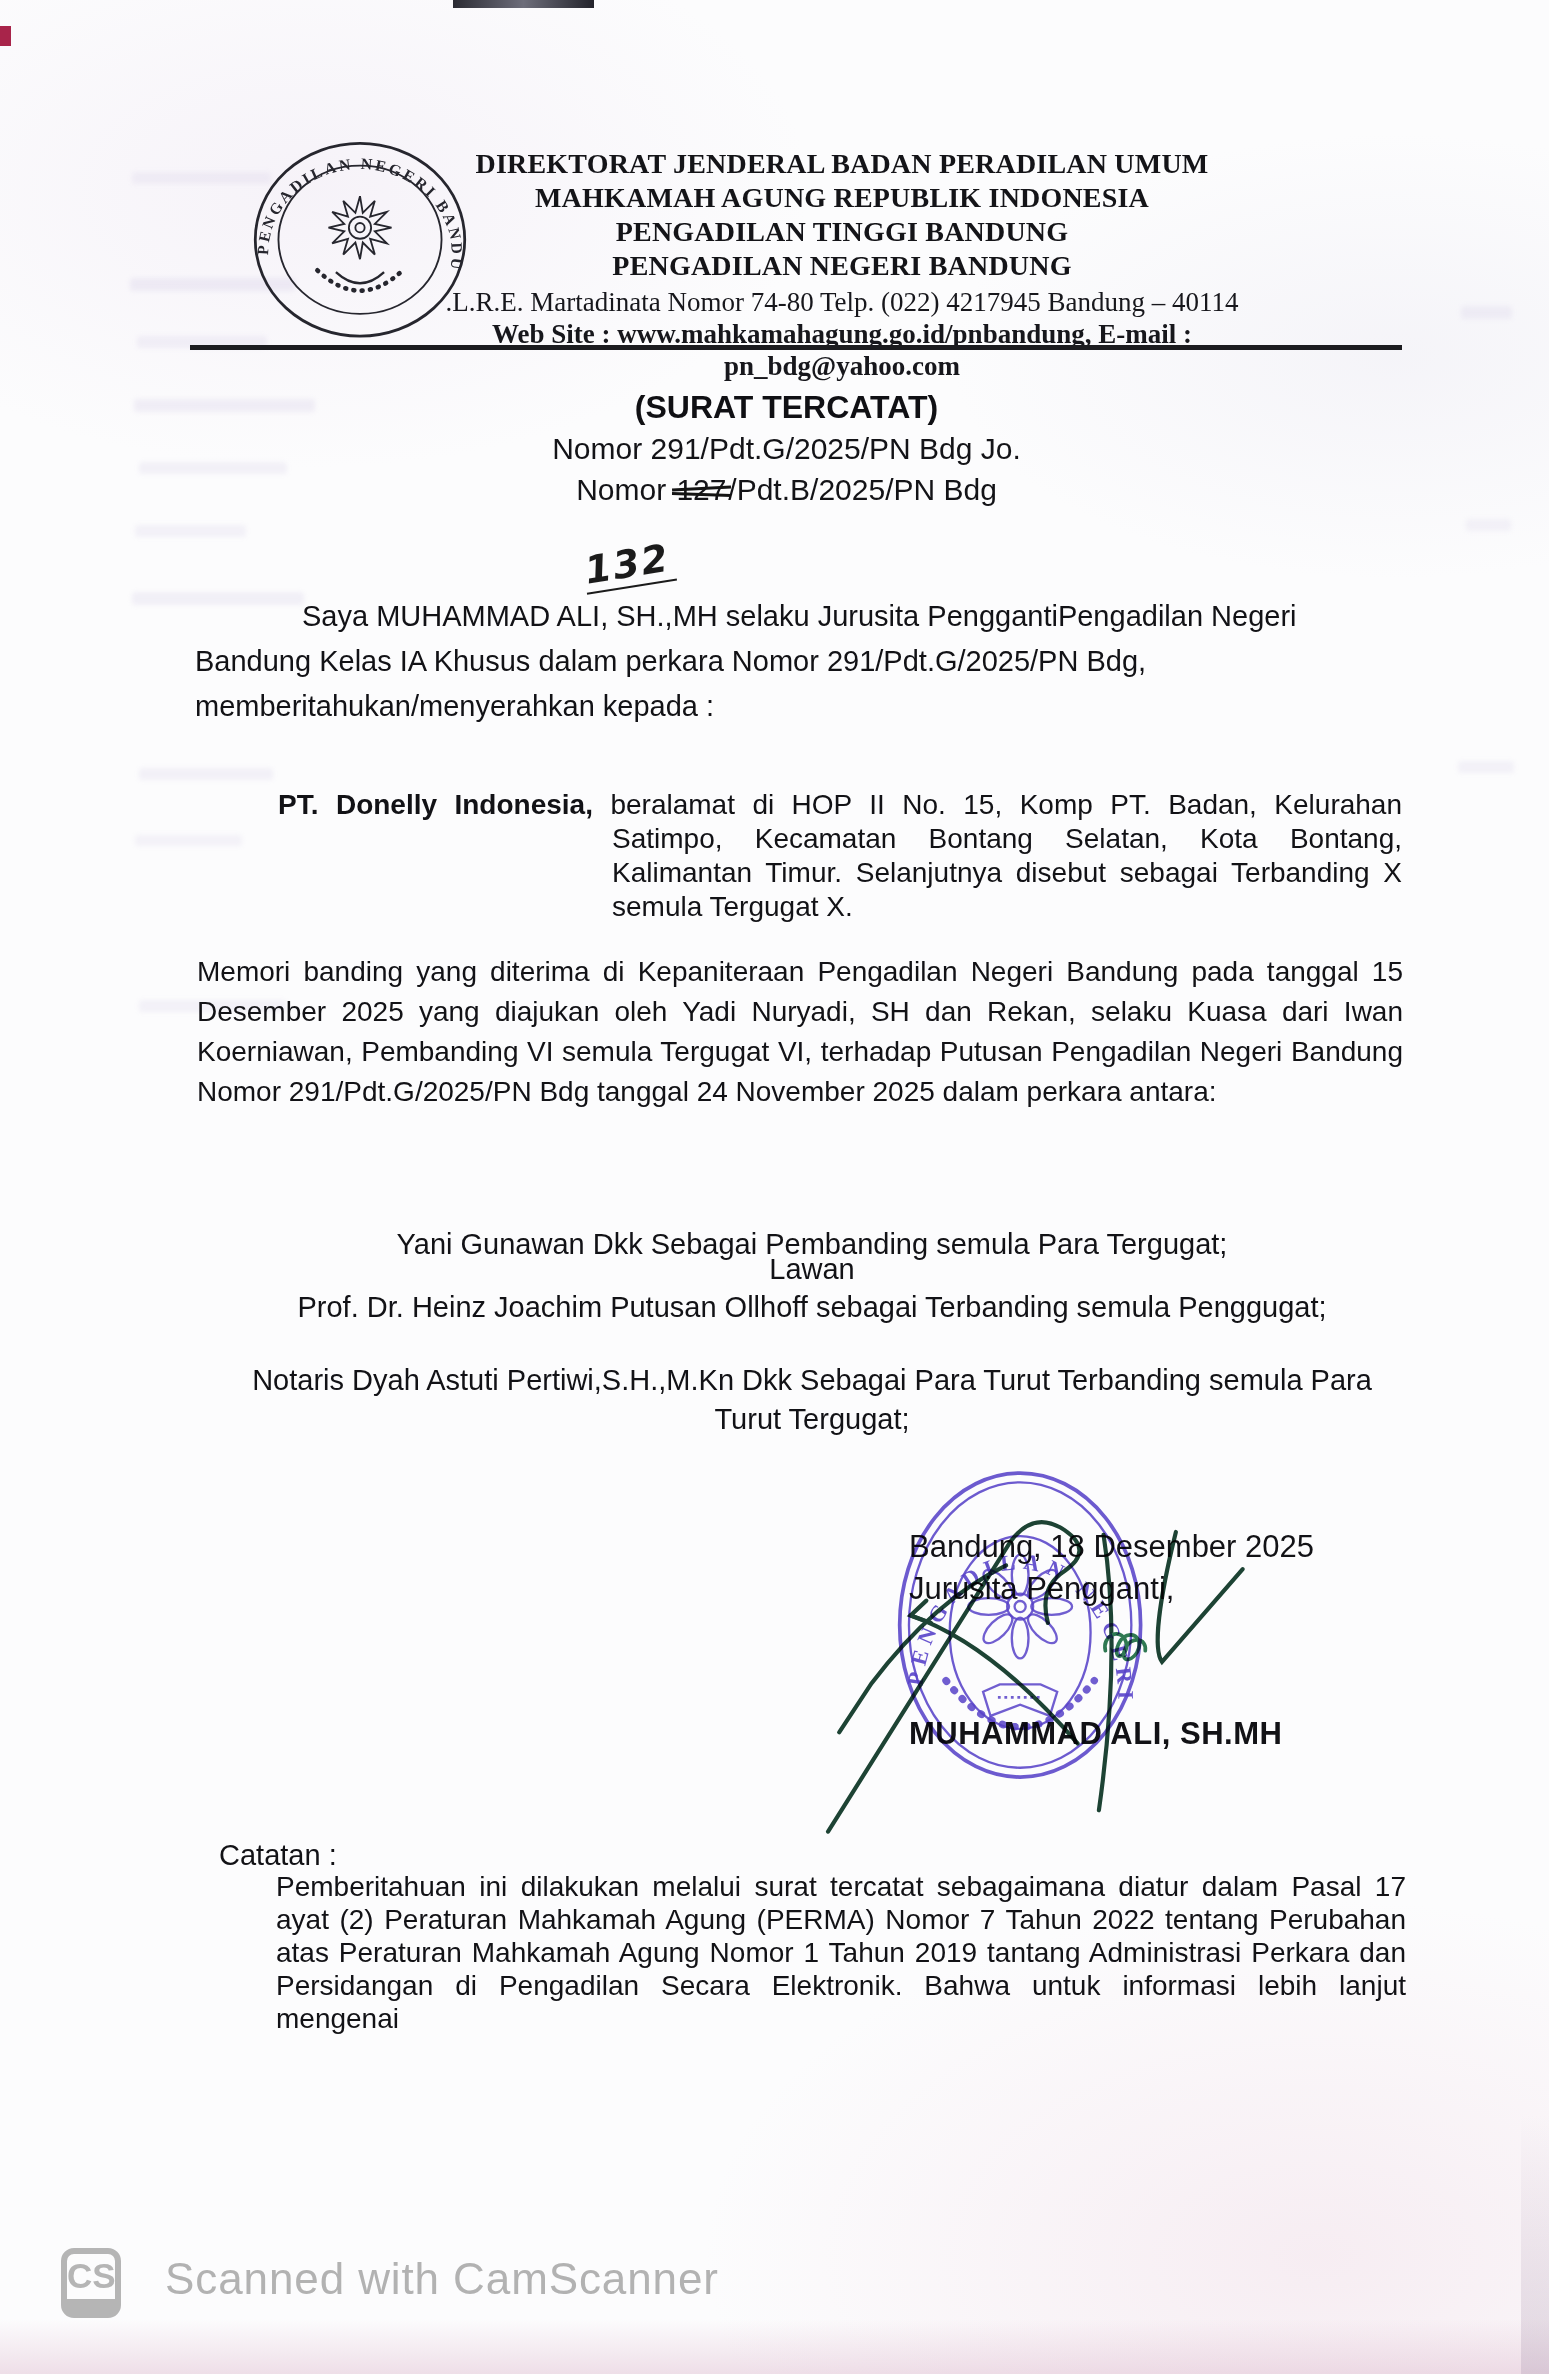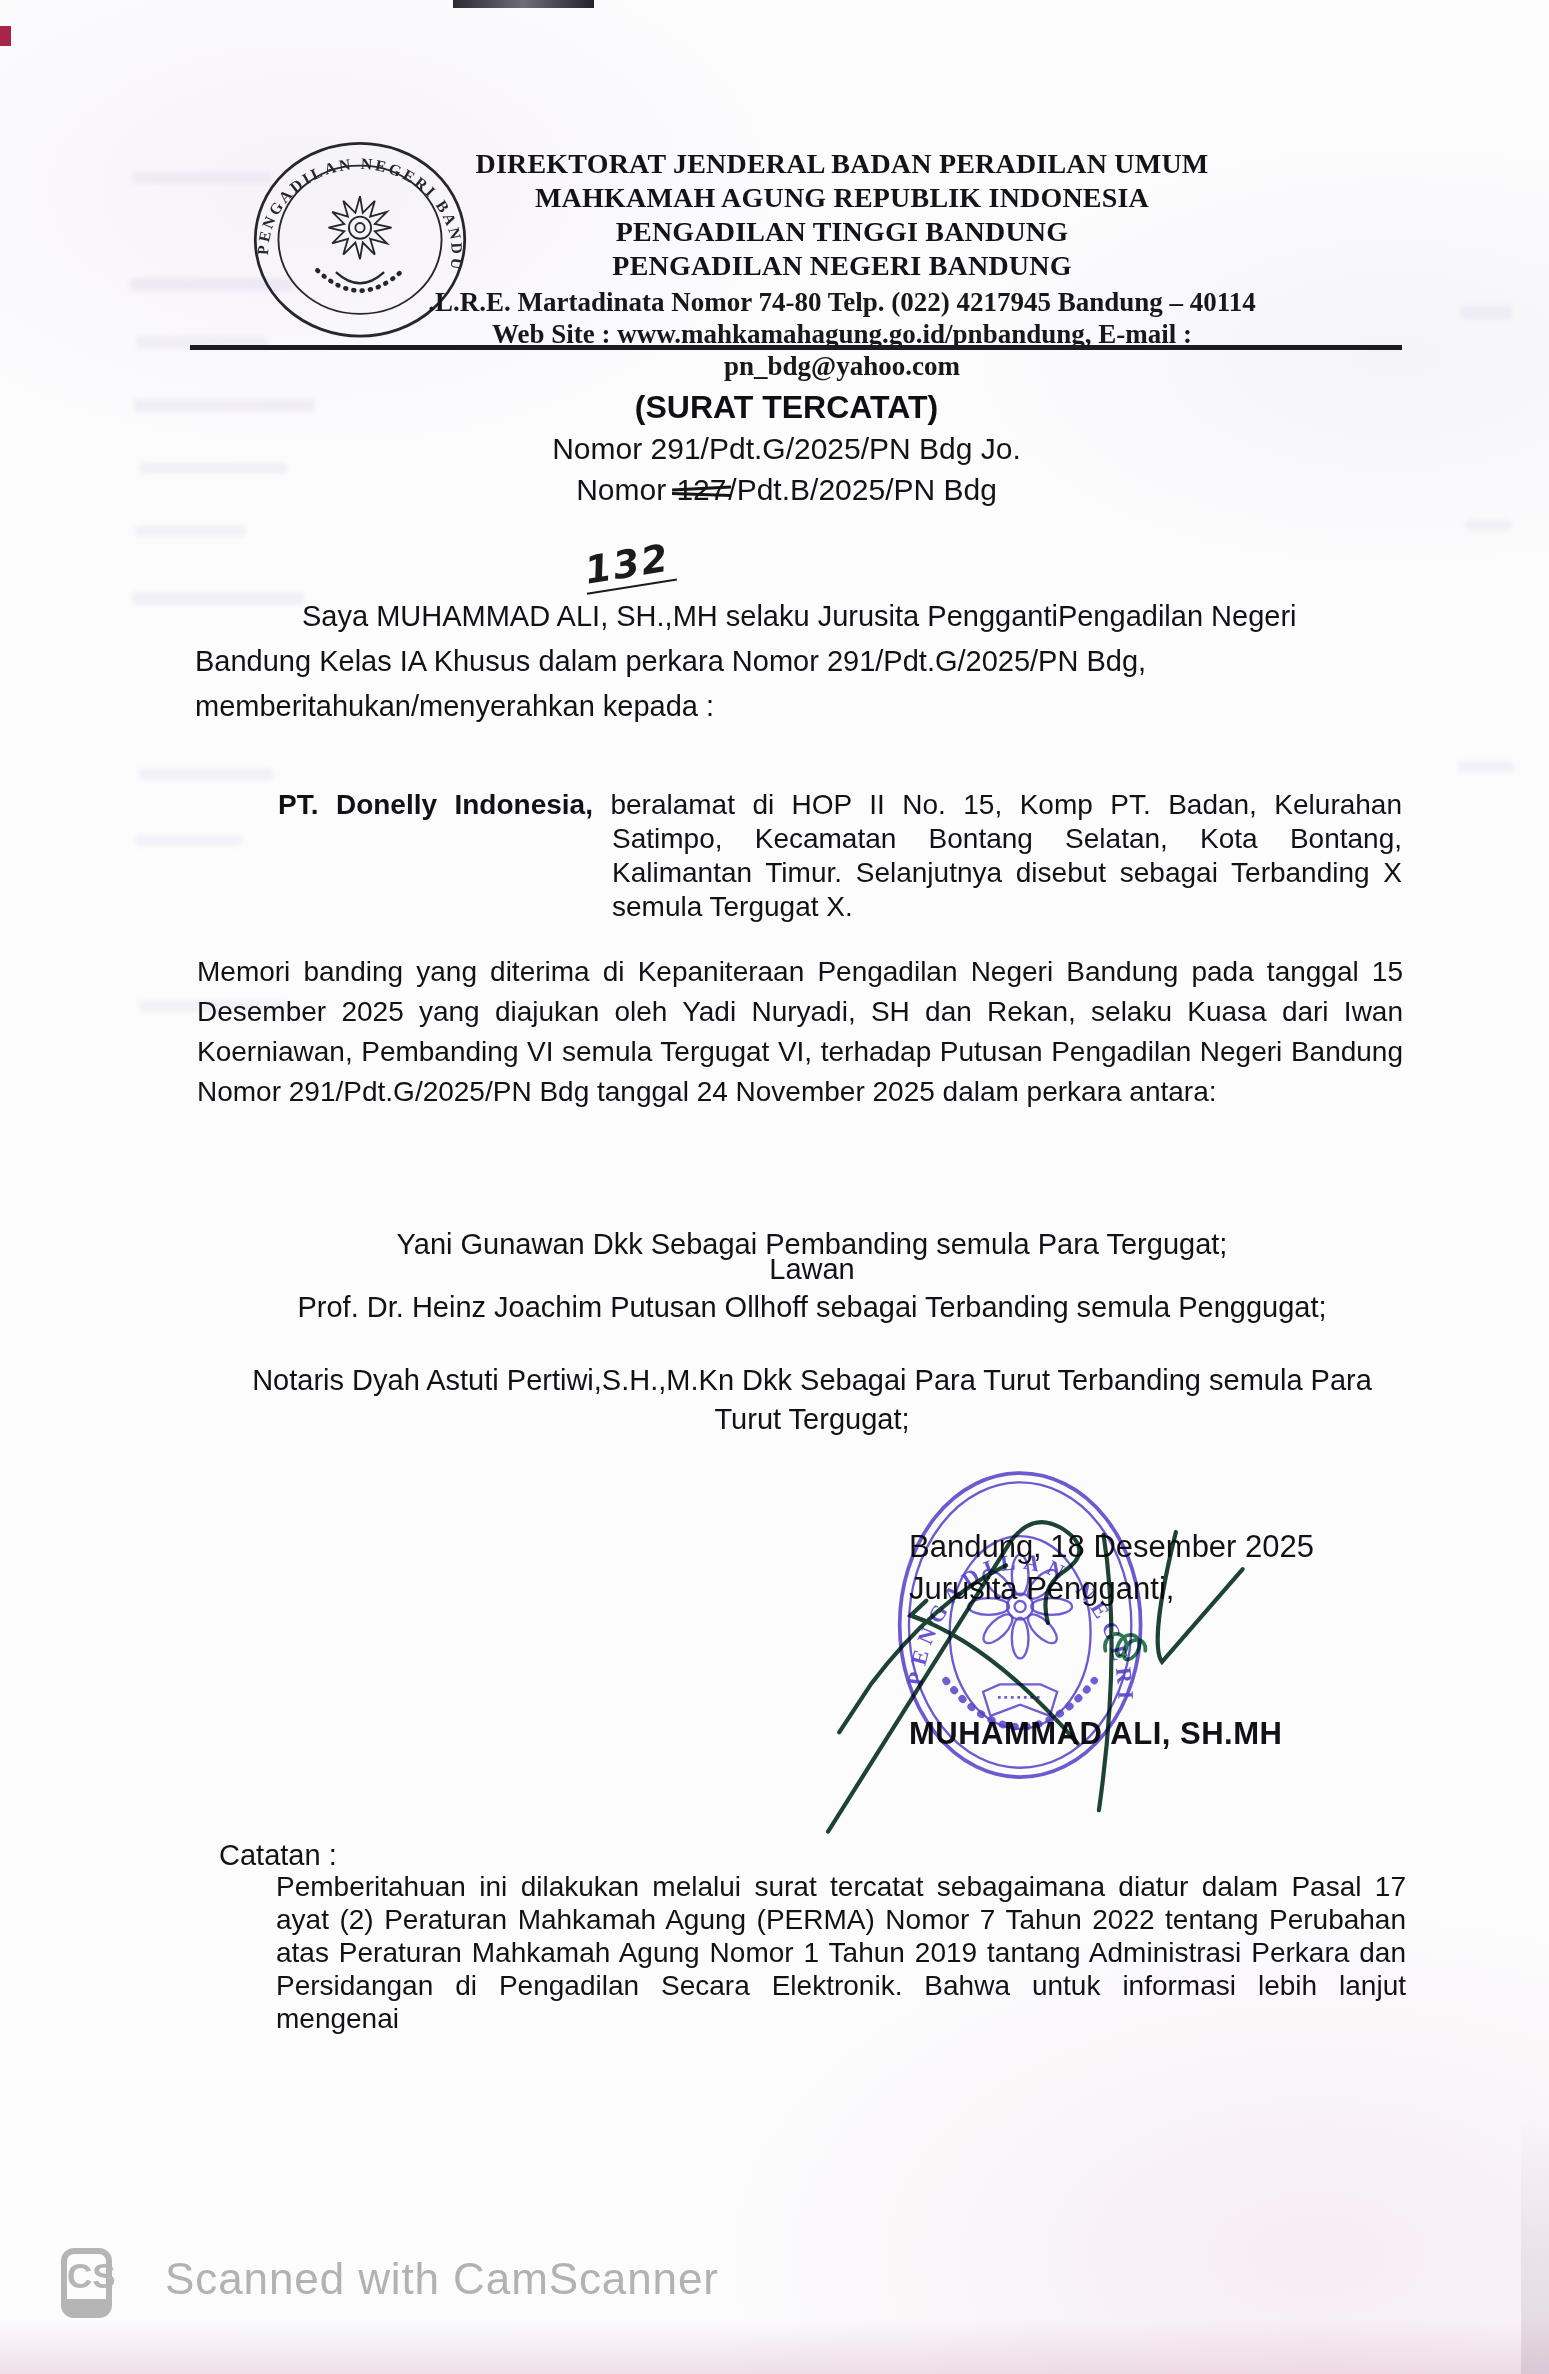--- a/index.html
+++ b/index.html
@@ -11,21 +11,21 @@
       radial-gradient(ellipse 742px 371px at 90% 15%, rgba(228,226,238,.3), rgba(0,0,0,0) 60%),
       #fcfcfd;
     overflow:hidden;
     font-family:"Liberation Sans", sans-serif;
     color:#161616;
   }
   .abs{position:absolute;}
   
   .hdr-text{left:378px;top:147px;width:928px;text-align:center;}
   .org-line{font-family:"Liberation Serif",serif;font-weight:700;font-size:28px;line-height:34px;letter-spacing:0.2px;color:#141418;}
-  .addr-line{font-family:"Liberation Serif",serif;font-weight:700;font-size:27px;line-height:32px;margin-top:2.8px;color:#17171c;}
+  .addr-line{font-family:"Liberation Serif",serif;font-weight:400;font-size:27px;line-height:32px;margin-top:2.8px;color:#17171c;}
   .contact-line{font-family:"Liberation Serif",serif;font-weight:700;font-size:27px;line-height:32px;color:#17171c;}
   .u{text-decoration:underline;}
   .rule{left:190px;top:345px;width:1212px;height:4.6px;background:#1c1c20;}
   
   .title-wrap{left:193px;top:386px;width:1187px;text-align:center;}
   .t-bold{font-weight:700;font-size:32px;line-height:42px;color:#101014;}
   .t-num{font-size:30px;line-height:41px;color:#131317;}
   .dstrike{position:relative;display:inline-block;padding:0 1.9px;}
   .dstrike::before,.dstrike::after{content:"";position:absolute;left:-2.8px;right:-2.8px;height:2.8px;background:#141414;}
   .dstrike::before{top:44%;transform:rotate(-3deg);}
@@ -42,21 +42,21 @@
   
   .sig-text{left:909px;font-size:31px;color:#121216;}
   .sig-name{font-weight:600;letter-spacing:0.5px;}
   .stamp-svg{left:883px;top:1458px;mix-blend-mode:multiply;opacity:.92;}
   .sign-svg{left:649px;top:1442px;mix-blend-mode:multiply;}
   .logo-svg{left:243px;top:135px;}
   
   .cat-label{left:184px;top:1839px;font-size:29px;color:#121216;margin-left:35px;}
   .cat-para{left:276px;top:1870px;width:1130px;font-size:28px;line-height:33px;text-align:justify;color:#121216;}
   
-  .cs-icon{left:61px;top:2248px;width:51px;height:70px;border:6.5px solid #b5b5b5;border-radius:13px;box-sizing:border-box;}
+  .cs-icon{left:61px;top:2248px;width:60px;height:70px;border:6.5px solid #b5b5b5;border-radius:13px;box-sizing:border-box;}
   .cs-letters{position:absolute;left:0;right:0;top:1.9px;text-align:center;font-weight:700;font-size:35px;color:#b5b5b5;font-family:"Liberation Sans",sans-serif;}
   .cs-bar{position:absolute;left:-0.9px;right:-0.9px;bottom:-1.9px;height:15px;background:#b5b5b5;border-radius:0 0 7.4px 7.4px;}
   .footer-text{left:165px;top:2254px;font-size:44px;color:#b2b2b2;letter-spacing:0.9px;font-family:"Liberation Sans",sans-serif;}
   
   .ghost{background:#b9aed6;filter:blur(2.8px);border-radius:2.8px;}
   .artifact-topbar{left:453px;top:0;width:141px;height:8.3px;background:linear-gradient(90deg,#2b2b33,#6d6d7a,#23232b);}
   .artifact-red{left:0;top:26px;width:11px;height:20.4px;background:#a8244a;}
   .tint-bottom{left:0;top:2319px;width:1549px;height:56px;background:linear-gradient(180deg,rgba(226,195,214,0),rgba(221,186,206,.45));}
   .tint-right{left:1521px;top:2115px;width:28px;height:260px;background:linear-gradient(180deg,rgba(200,190,205,0),rgba(187,170,190,.4));}
 </style>

